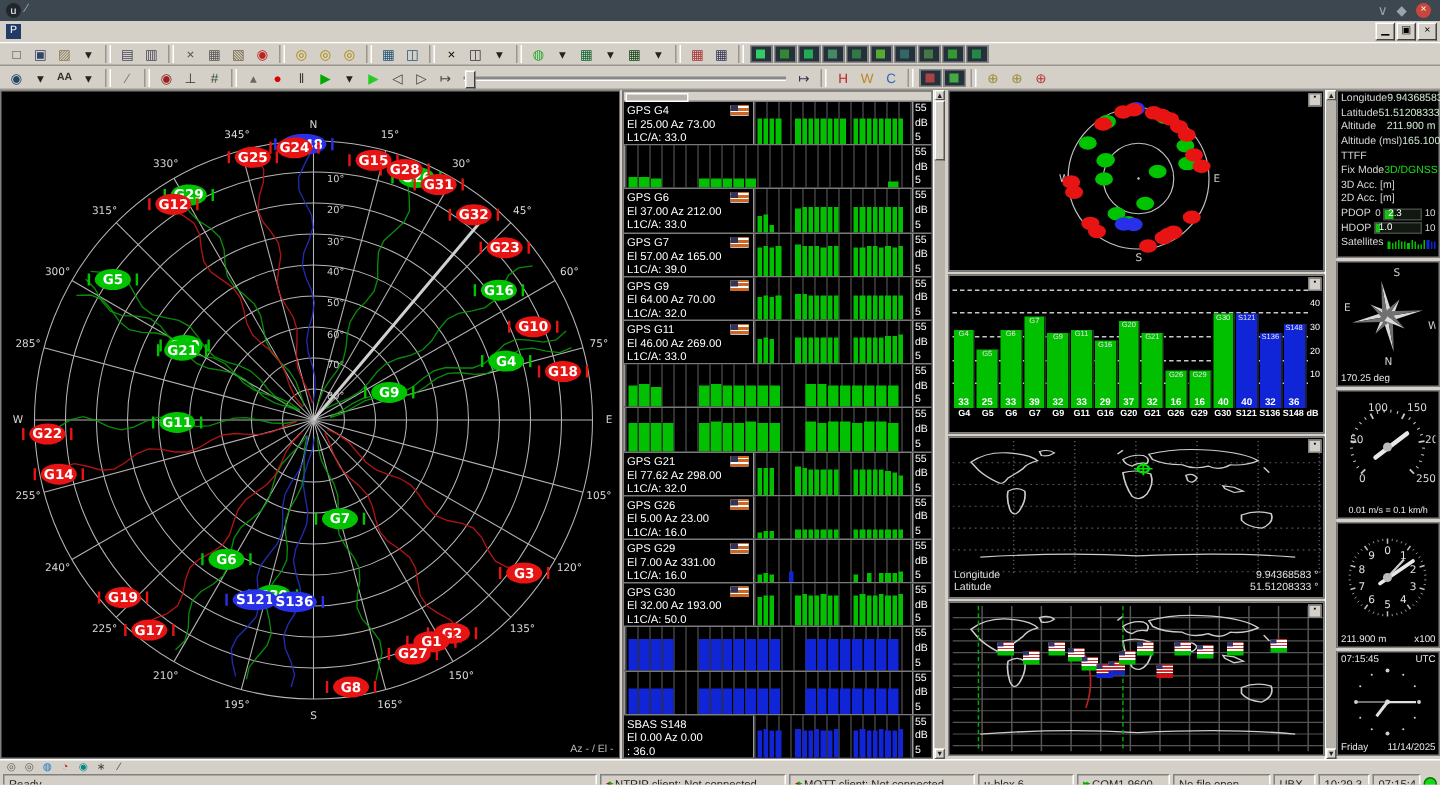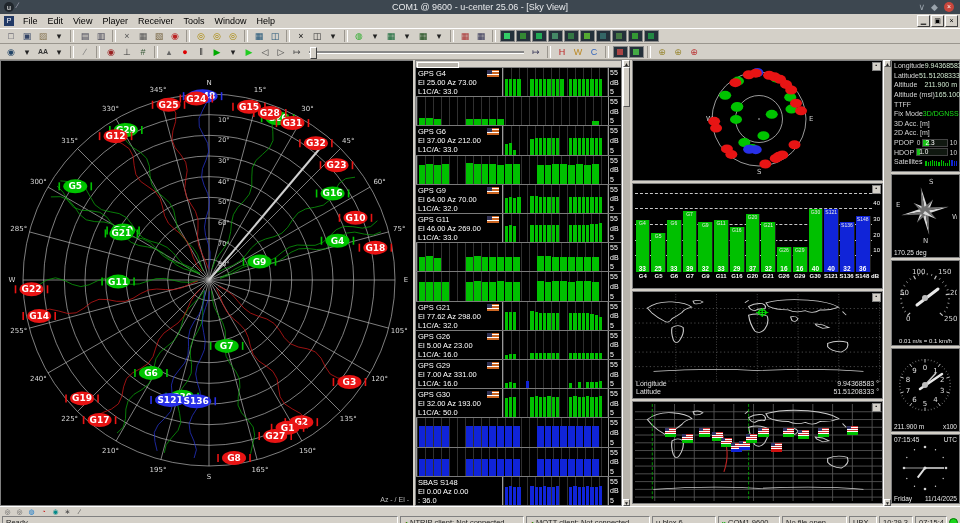--- a/index.html
+++ b/index.html
@@ -90,40 +90,29 @@
   svg text{font-family:"DejaVu Sans",sans-serif;}
 </style>
 </head>
 <body>
 
 <div class="titlebar">
   <div class="tbicons">
     <div class="appdot">u</div>
     <div class="pinic">∕</div>
   </div>
-  <div class="ttext">COM1 @ 9600 - u-center 25.06 - [Sky View]</div>
   <div class="wbtns">
     <span class="wb">∨</span>
     <span class="wb">◆</span>
     <span class="wb close">×</span>
   </div>
 </div>
 
 <div class="menubar">
   <div class="mdiicon">P</div>
-  <div id="menus" style="display:flex;">
-      <div class="menu">File</div>
-      <div class="menu">Edit</div>
-      <div class="menu">View</div>
-      <div class="menu">Player</div>
-      <div class="menu">Receiver</div>
-      <div class="menu">Tools</div>
-      <div class="menu">Window</div>
-      <div class="menu">Help</div>
-    </div>
   <div class="mdibtns">
     <div class="mdib">▁</div>
     <div class="mdib">▣</div>
     <div class="mdib">×</div>
   </div>
 </div>
 
 <div class="toolbar" id="toolbar1">
     <div class="tbtn" style="color: rgb(68, 68, 85);">□</div>
     <div class="tbtn" style="color: rgb(51, 68, 102);">▣</div>
@@ -577,20 +566,28 @@
             <div class="slot" style="height: 58.1818%; background: rgb(0, 192, 0);"></div>
             <div class="slot" style="height: 0%; background: transparent;"></div>
           </div>
           <div class="scale">
             <div>55</div>
             <div>dB</div>
             <div>5</div>
           </div>
         </div>
         <div class="satrow">
+          <div class="satinfo">
+            <div class="satname">
+              <span>GPS G7</span>
+              <span class="usflag"></span>
+            </div>
+            <div>El 57.00 Az 165.00</div>
+            <div>L1C/A: 39.0</div>
+          </div>
           <div class="sbars">
             <div class="slot" style="height: 65.4545%; background: rgb(0, 192, 0);"></div>
             <div class="slot" style="height: 69.0909%; background: rgb(0, 192, 0);"></div>
             <div class="slot" style="height: 67.2727%; background: rgb(0, 192, 0);"></div>
             <div class="slot" style="height: 70.9091%; background: rgb(0, 192, 0);"></div>
             <div class="slot" style="height: 0%; background: transparent;"></div>
             <div class="slot" style="height: 0%; background: transparent;"></div>
             <div class="slot" style="height: 74.5455%; background: rgb(0, 192, 0);"></div>
             <div class="slot" style="height: 70.9091%; background: rgb(0, 192, 0);"></div>
             <div class="slot" style="height: 69.0909%; background: rgb(0, 192, 0);"></div>

